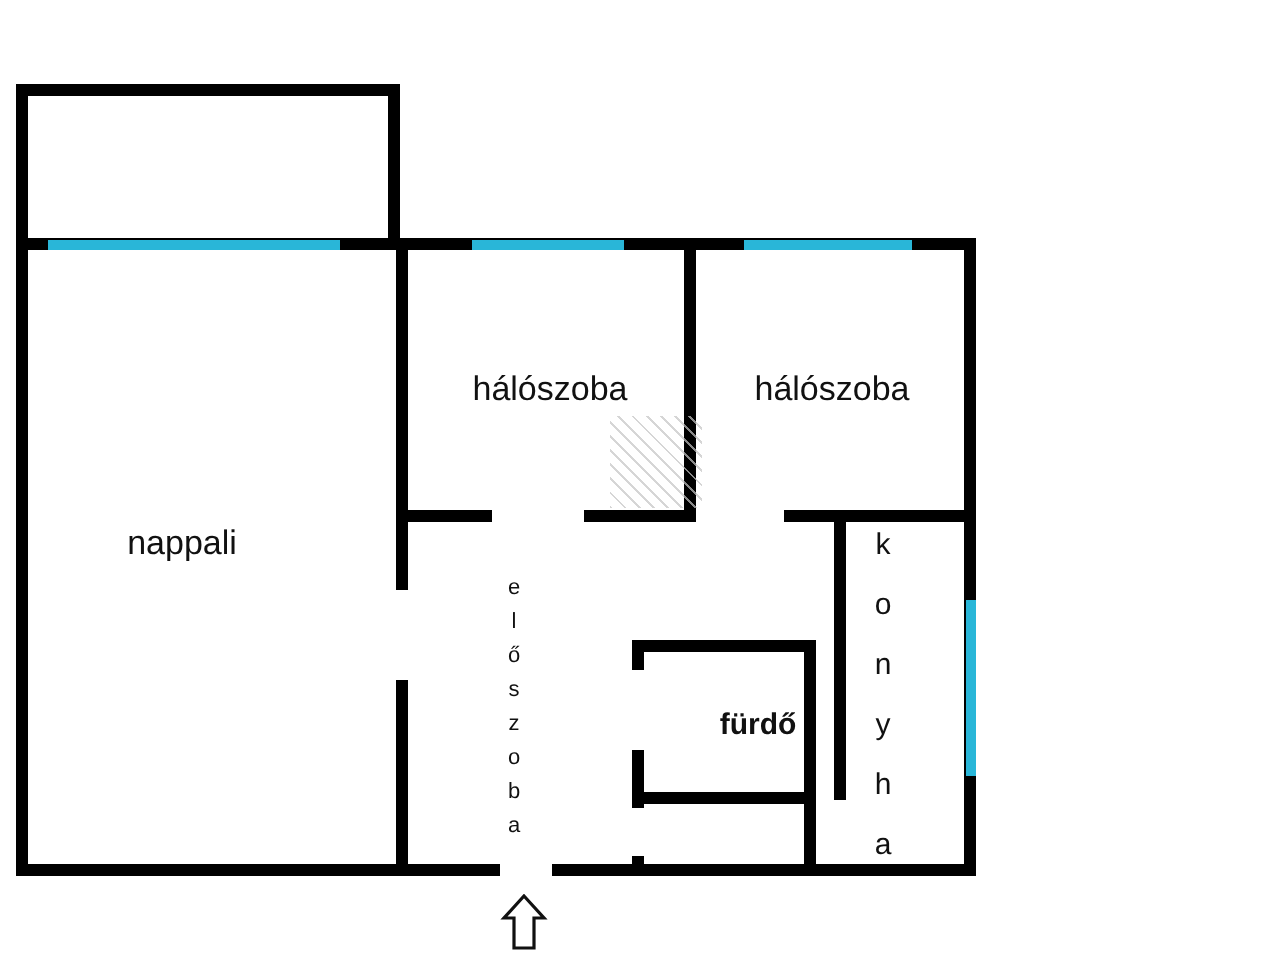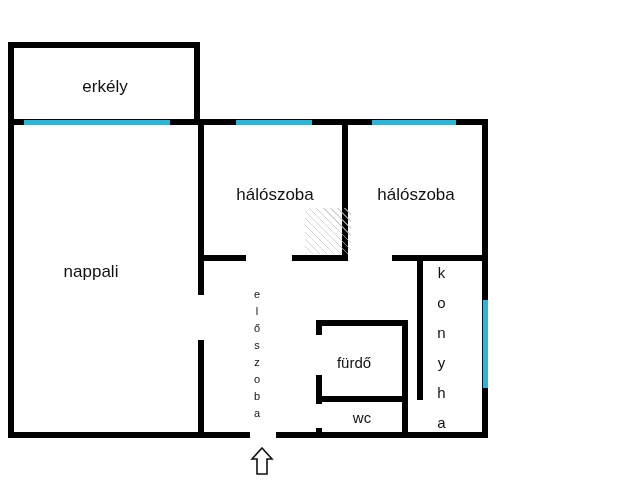--- a/index.html
+++ b/index.html
@@ -69,26 +69,24 @@
   <div class="wall" style="left:316px;top:428px;width:6px;height:10px;"></div>
   <div class="wall" style="left:316px;top:396px;width:92px;height:6px;"></div>
 
   <div class="window" style="left:24px;top:120px;width:146px;height:5px;"></div>
   <div class="window" style="left:236px;top:120px;width:76px;height:5px;"></div>
   <div class="window" style="left:372px;top:120px;width:84px;height:5px;"></div>
   <div class="window" style="left:483px;top:300px;width:5px;height:88px;"></div>
 
   <div class="hatch" style="left:305px;top:208px;width:46px;height:46px;"></div>
 
-  <div class="room-label" id="balcony-label" style="left:40px;top:77px;width:130px;">erkély</div>
   <div class="room-label" style="left:205px;top:185px;width:140px;">hálószoba</div>
   <div class="room-label" style="left:346px;top:185px;width:140px;">hálószoba</div>
   <div class="room-label" style="left:21px;top:262px;width:140px;">nappali</div>
-  <div class="room-label small" style="left:316px;top:354px;width:76px;">fürdő</div>
-  <div class="room-label small" style="left:324px;top:409px;width:76px;">wc</div>
+  <div class="room-label small" style="left:341px;top:354px;width:76px;font-weight:bold;">fürdő</div>
 
   <div class="vertical-label" id="hallway-label">előszoba</div>
   <div class="vertical-label" id="kitchen-label">konyha</div>
 
   <div class="arrow" style="left:250px;top:447px;width:24px;height:28px;">
     <svg width="24" height="28" viewBox="0 0 24 28">
       <polygon points="12,1 22,12 17,12 17,27 7,27 7,12 2,12" fill="#ffffff" stroke="#111111" stroke-width="1.6"></polygon>
     </svg>
   </div>
 

